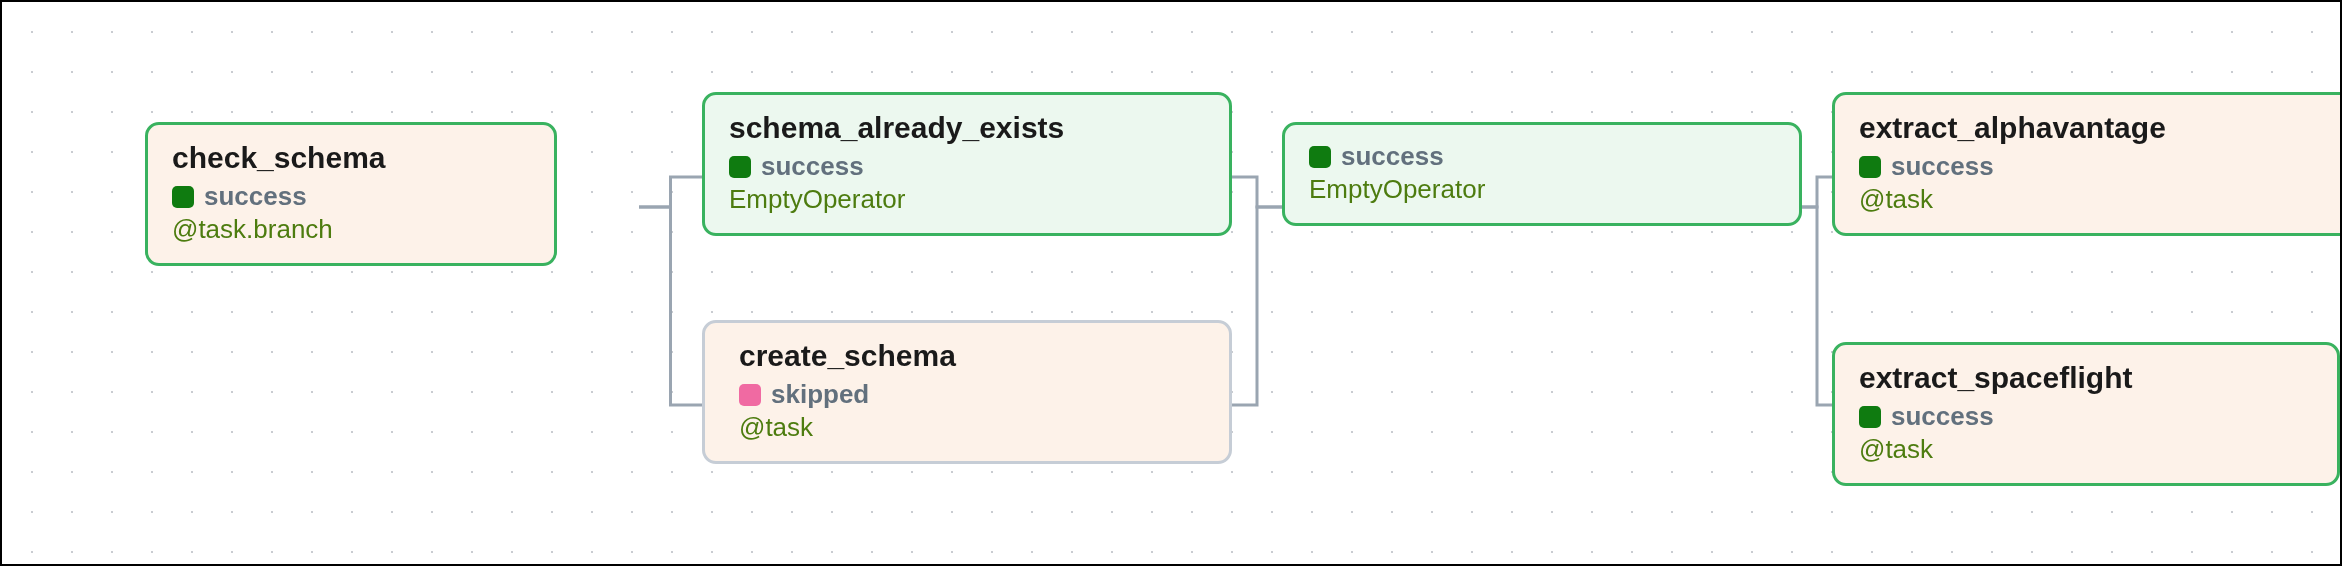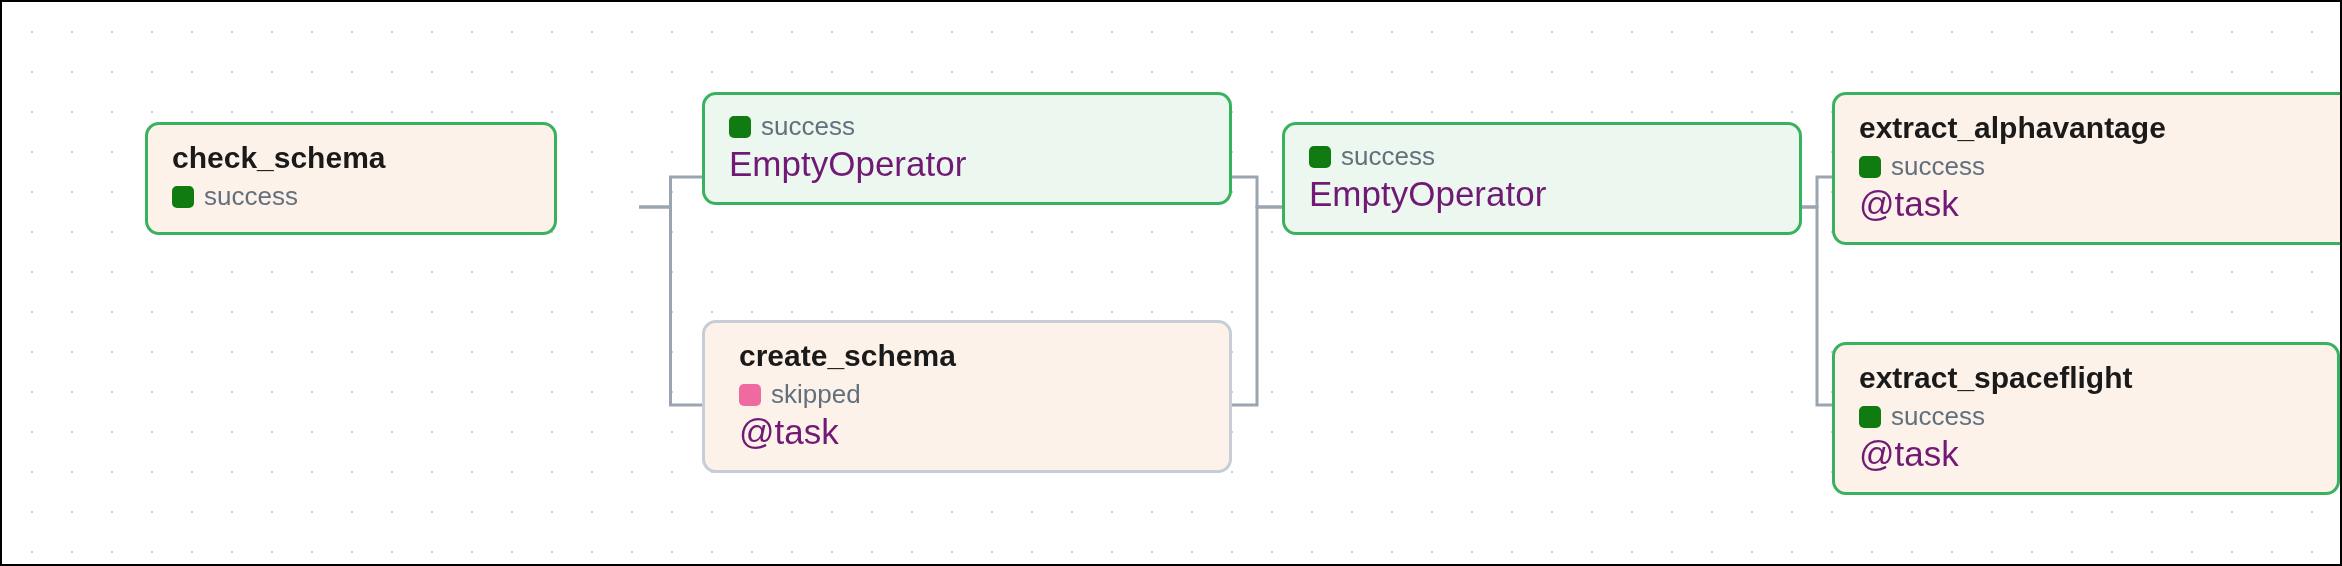--- a/index.html
+++ b/index.html
@@ -51,24 +51,25 @@
   }
   .status-swatch {
     width: 22px;
     height: 22px;
     border-radius: 5px;
     display: inline-block;
   }
   .node-status-text {
     font-size: 26px;
     color: #62707d;
+    font-weight: bold;
   }
   .node-operator {
-    font-size: 35px;
-    color: #701a75;
+    font-size: 26px;
+    color: #4d7c0f;
   }
   
   .border-success { border: 3px solid #39b25f; }
   .border-skipped { border: 3px solid #c6cdd6; }
   .fill-orange   { background: #fdf2e9; }
   .fill-green    { background: #ecf8ef; }
   .swatch-success { background: #0f7b10; }
   .swatch-skipped { background: #f06aa2; }
 </style>
 </head>
@@ -83,23 +84,25 @@
       <path d="M 1800 205 L 1815 205 L 1815 175 L 1830 175" stroke="#9aa5b1"></path>
       <path d="M 1800 205 L 1815 205 L 1815 403 L 1830 403" stroke="#9aa5b1"></path>
     </svg>
 
   <div class="node border-success fill-orange" style="left:143px; top:120px; width:412px;">
     <div class="node-title">check_schema</div>
     <div class="node-status-row">
       <span class="status-swatch swatch-success"></span>
       <span class="node-status-text">success</span>
     </div>
+    <div class="node-operator">@task.branch</div>
   </div>
 
   <div class="node border-success fill-green" style="left:700px; top:90px; width:530px;">
+    <div class="node-title">schema_already_exists</div>
     <div class="node-status-row">
       <span class="status-swatch swatch-success"></span>
       <span class="node-status-text">success</span>
     </div>
     <div class="node-operator">EmptyOperator</div>
   </div>
 
   <div class="node border-skipped fill-orange" style="left:700px; top:318px; width:530px;padding-left:34px;">
     <div class="node-title">create_schema</div>
     <div class="node-status-row">

